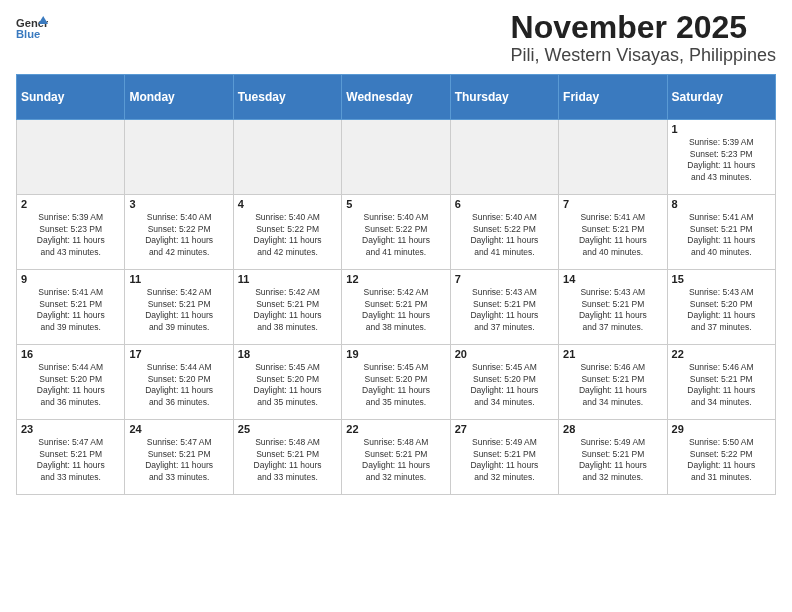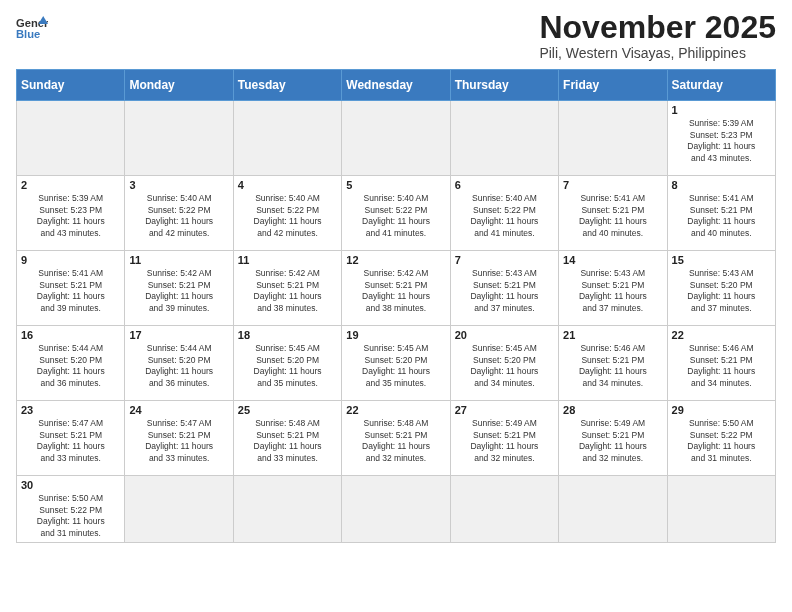--- a/index.html
+++ b/index.html
@@ -33,34 +33,34 @@
     .title-area {
       text-align: left;
     }
     .month-title {
       font-size: 32px;
       font-weight: bold;
       color: #222;
       line-height: 1.1;
     }
     .subtitle {
-      font-size: 14px;
+      font-size: 18px;
       color: #444;
     }
     .calendar {
       width: 100%;
       border-collapse: collapse;
       table-layout: fixed;
     }
     .calendar th {
       background-color: #3a7abf;
       color: #fff;
       font-size: 12px;
       font-weight: bold;
-      padding: 8px 4px;
+      padding: 15px 4px;
       text-align: left;
       border: 1px solid #5a9ad4;
       margin-left: 24px;
     }
     .calendar td {
       border: 1px solid #ccc;
       vertical-align: top;
       padding: 3px 4px;
       font-size: 9px;
       color: #333;
@@ -329,30 +329,15 @@
 and 32 minutes.</div>
           </td>
           <td>
             <div class="day-number">29</div>
             <div class="day-info" style="white-space: pre-line;">Sunrise: 5:50 AM
 Sunset: 5:22 PM
 Daylight: 11 hours
 and 31 minutes.</div>
           </td>
         </tr>
-        <tr>
-          <td class="last-row">
-            <div class="day-number">30</div>
-            <div class="day-info" style="white-space: pre-line;">Sunrise: 5:50 AM
-Sunset: 5:22 PM
-Daylight: 11 hours
-and 31 minutes.</div>
-          </td>
-          <td class="last-row empty"></td>
-          <td class="last-row empty"></td>
-          <td class="last-row empty"></td>
-          <td class="last-row empty"></td>
-          <td class="last-row empty"></td>
-          <td class="last-row empty"></td>
-        </tr>
       </tbody>
   </table>
 </div>
 
 </body></html>

